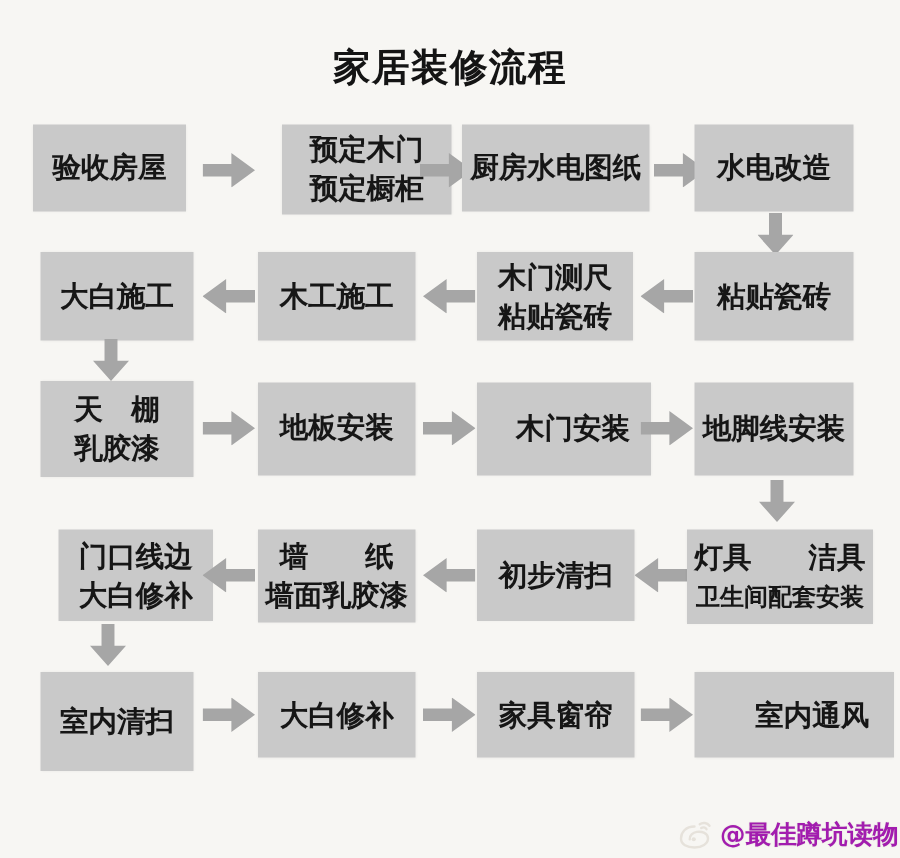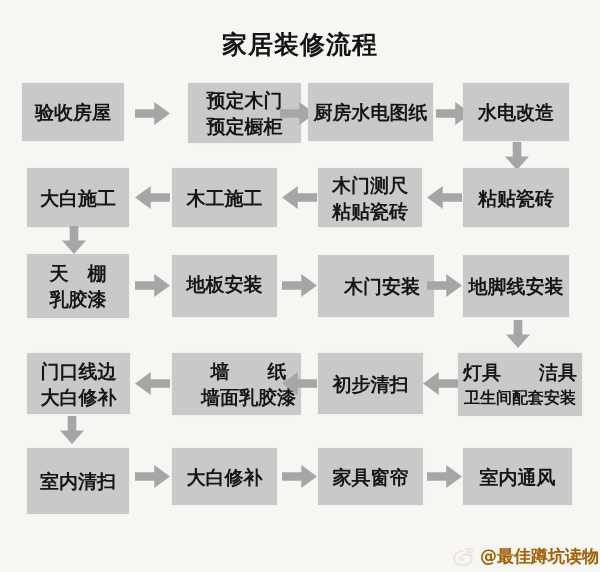--- a/index.html
+++ b/index.html
@@ -35,29 +35,29 @@
   .r2c1{left:27px;top:168px;width:102px;height:59px;}
   .r2c2{left:172px;top:168px;width:105px;height:59px;}
   .r2c3{left:318px;top:168px;width:104px;height:59px;}
   .r2c4{left:463px;top:168px;width:106px;height:59px;}
   
   .r3c1{left:27px;top:254px;width:102px;height:64px;}
   .r3c2{left:172px;top:255px;width:105px;height:62px;font-family:Liberation Mono, monospace;}
   .r3c3{left:318px;top:255px;width:104px;height:62px;padding-left:12px;}
   .r3c4{left:463px;top:255px;width:106px;height:62px;}
   
-  .r4c1{left:27px;top:353px;width:103px;height:61px;}
-  .r4c2{left:172px;top:353px;width:105px;height:62px;padding-left:24px;}
+  .r4c1{left:39px;top:353px;width:103px;height:61px;}
+  .r4c2{left:172px;top:353px;width:105px;height:62px;}
   .r4c3{left:318px;top:353px;width:105px;height:61px;}
   .r4c4{left:458px;top:353px;width:124px;height:63px;}
   
   .r5c1{left:27px;top:448px;width:102px;height:66px;}
   .r5c2{left:172px;top:448px;width:105px;height:57px;}
   .r5c3{left:318px;top:448px;width:105px;height:57px;}
-  .r5c4{left:463px;top:448px;width:109px;height:57px;}
+  .r5c4{left:463px;top:448px;width:109px;height:57px;padding-left:24px;}
 
   .arrow{position:absolute;background:#a6a6a6;}
   .arrow-right{width:35px;height:23px;
     clip-path:polygon(0% 32%,55% 32%,55% 0%,100% 50%,55% 100%,55% 68%,0% 68%);}
   .arrow-left{width:35px;height:23px;
     clip-path:polygon(100% 32%,45% 32%,45% 0%,0% 50%,45% 100%,45% 68%,100% 68%);}
   .arrow-down{width:24px;height:28px;
     clip-path:polygon(32% 0%,68% 0%,68% 52%,100% 52%,50% 100%,0% 52%,32% 52%);}
 
   
@@ -68,21 +68,21 @@
   .a-r5g1{left:135px;top:465px;} .a-r5g2{left:282px;top:465px;} .a-r5g3{left:427px;top:465px;}
   
   .a-d1{left:505px;top:142px;}
   .a-d2{left:62px;top:226px;}
   .a-d3{left:506px;top:320px;}
   .a-d4{left:60px;top:416px;}
 
   .watermark{
     position:absolute;left:452px;top:543px;height:26px;
     display:flex;align-items:center;gap:4px;
-    color:#a16207;font-size:17px;font-weight:bold;
+    color:#a21caf;font-size:17px;font-weight:bold;
     text-shadow:0 0 1px #dcd7cf;
   }
   .wm-icon{width:24px;height:22px;flex:0 0 auto;}
 </style>
 </head>
 <body>
 
 <div class="stage">
 
   <div class="title">家居装修流程</div>

